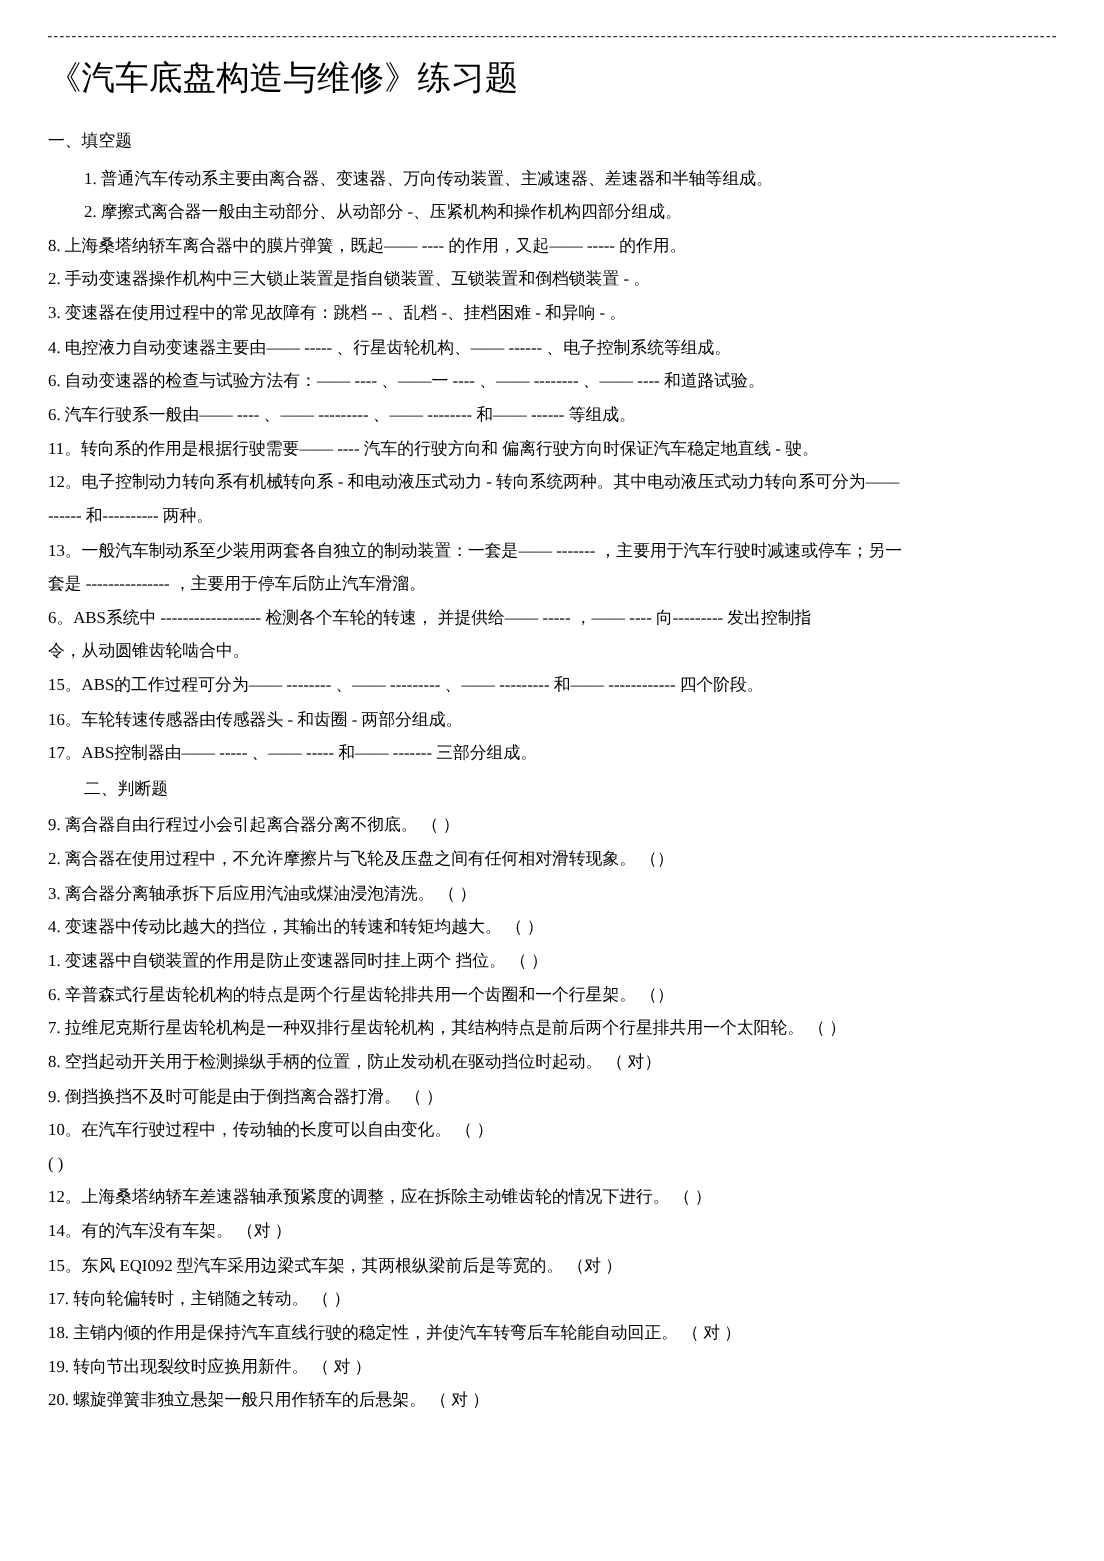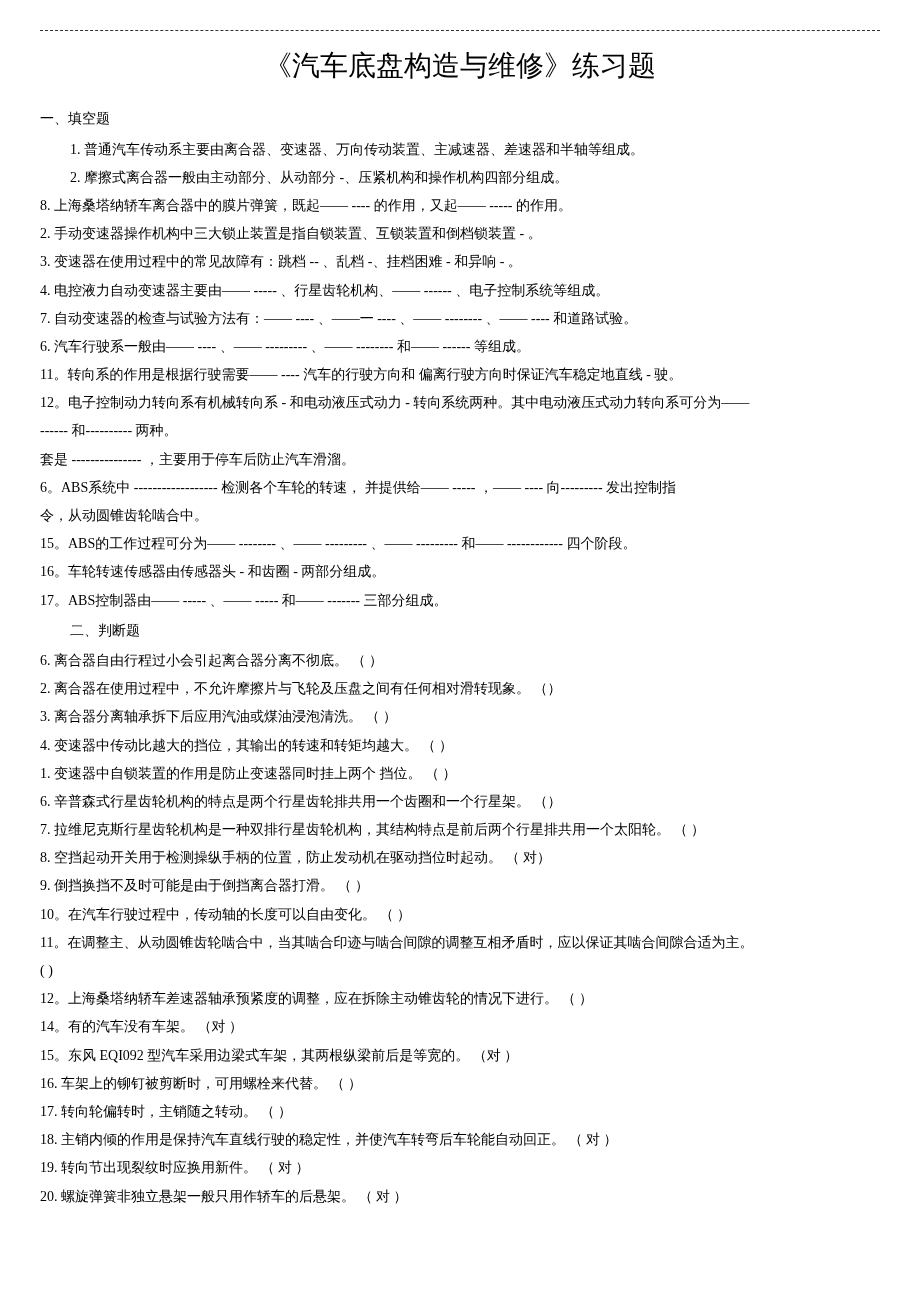--- a/index.html
+++ b/index.html
@@ -9,21 +9,21 @@
       margin: 0;
       padding: 30px 40px;
       color: #000;
       background: #fff;
     }
     .dashed-line {
       border-top: 1px dashed #333;
       margin-bottom: 10px;
     }
     h1 {
-      text-align: center;
+      text-align: left;
       font-size: 28px;
       font-weight: normal;
       margin: 10px 0 15px;
       font-family: "SimSun", serif;
     }
     .section-title {
       font-size: 14px;
       margin: 5px 0;
     }
     .question {
@@ -43,50 +43,49 @@
 
 <div class="section-title">一、填空题</div>
 
 <div>
   <div class="question indent">1.   普通汽车传动系主要由离合器、变速器、万向传动装置、主减速器、差速器和半轴等组成。</div>
   <div class="question indent">2.   摩擦式离合器一般由主动部分、从动部分    -、压紧机构和操作机构四部分组成。</div>
   <div class="question">8.   上海桑塔纳轿车离合器中的膜片弹簧，既起——    ----  的作用，又起—— ----- 的作用。</div>
   <div class="question">2.   手动变速器操作机构中三大锁止装置是指自锁装置、互锁装置和倒档锁装置        - 。</div>
   <div class="question">3.   变速器在使用过程中的常见故障有：跳档    -- 、乱档 -、挂档困难  - 和异响 - 。</div>
   <div class="question">4.   电控液力自动变速器主要由——    -----  、行星齿轮机构、—— ------ 、电子控制系统等组成。</div>
-  <div class="question">7.   自动变速器的检查与试验方法有：——    ----  、——一 ----  、—— --------   、—— ---- 和道路试验。</div>
+  <div class="question">6.   自动变速器的检查与试验方法有：——    ----  、——一 ----  、—— --------   、—— ---- 和道路试验。</div>
   <div class="question">6.   汽车行驶系一般由——  ----  、—— ---------   、—— --------   和—— ------   等组成。</div>
   <div class="question">11。转向系的作用是根据行驶需要——    ----  汽车的行驶方向和    偏离行驶方向时保证汽车稳定地直线    - 驶。</div>
   <div class="question">12。电子控制动力转向系有机械转向系     - 和电动液压式动力   - 转向系统两种。其中电动液压式动力转向系可分为——</div>
   <div class="question">------   和----------      两种。</div>
+  <div class="question">13。一般汽车制动系至少装用两套各自独立的制动装置：一套是——     -------   ，主要用于汽车行驶时减速或停车；另一</div>
   <div class="question">套是 ---------------      ，主要用于停车后防止汽车滑溜。</div>
   <div class="question">6。ABS系统中 ------------------        检测各个车轮的转速，  并提供给—— -----  ，—— ----  向---------      发出控制指</div>
   <div class="question">令，从动圆锥齿轮啮合中。</div>
   <div class="question">15。ABS的工作过程可分为——   --------   、—— ---------   、—— ---------   和—— ------------    四个阶段。</div>
   <div class="question">16。车轮转速传感器由传感器头    - 和齿圈 - 两部分组成。</div>
   <div class="question">17。ABS控制器由——  -----  、—— -----   和—— -------   三部分组成。</div>
 </div>
 
 <div class="section-title indent">二、判断题</div>
 
 <div>
-  <div class="question">6.   离合器自由行程过小会引起离合器分离不彻底。    （ ）</div>
+  <div class="question">9.   离合器自由行程过小会引起离合器分离不彻底。    （ ）</div>
   <div class="question">2.   离合器在使用过程中，不允许摩擦片与飞轮及压盘之间有任何相对滑转现象。          （）</div>
   <div class="question">3.   离合器分离轴承拆下后应用汽油或煤油浸泡清洗。       （  ）</div>
   <div class="question">4.   变速器中传动比越大的挡位，其输出的转速和转矩均越大。         （  ）</div>
   <div class="question">1.   变速器中自锁装置的作用是防止变速器同时挂上两个       挡位。  （  ）</div>
   <div class="question">6.   辛普森式行星齿轮机构的特点是两个行星齿轮排共用一个齿圈和一个行星架。           （）</div>
   <div class="question">7.   拉维尼克斯行星齿轮机构是一种双排行星齿轮机构，其结构特点是前后两个行星排共用一个太阳轮。              （  ）</div>
   <div class="question">8.   空挡起动开关用于检测操纵手柄的位置，防止发动机在驱动挡位时起动。          （    对）</div>
   <div class="question">9.   倒挡换挡不及时可能是由于倒挡离合器打滑。      （  ）</div>
   <div class="question">10。在汽车行驶过程中，传动轴的长度可以自由变化。        （  ）</div>
-  <div class="question">11。在调整主、从动圆锥齿轮啮合中，当其啮合印迹与啮合间隙的调整互相矛盾时，应以保证其啮合间隙合适为主。</div>
   <div class="question">(   )</div>
   <div class="question">12。上海桑塔纳轿车差速器轴承预紧度的调整，应在拆除主动锥齿轮的情况下进行。             （  ）</div>
   <div class="question">14。有的汽车没有车架。        （对   ）</div>
   <div class="question">15。东风 EQI092 型汽车采用边梁式车架，其两根纵梁前后是等宽的。         （对     ）</div>
-  <div class="question">16.  车架上的铆钉被剪断时，可用螺栓来代替。      （  ）</div>
   <div class="question">17.  转向轮偏转时，主销随之转动。     （  ）</div>
   <div class="question">18.  主销内倾的作用是保持汽车直线行驶的稳定性，并使汽车转弯后车轮能自动回正。             （    对  ）</div>
   <div class="question">19.  转向节出现裂纹时应换用新件。     （    对 ）</div>
   <div class="question">20.  螺旋弹簧非独立悬架一般只用作轿车的后悬架。       （    对 ）</div>
 
 </div>
 
 </body></html>

